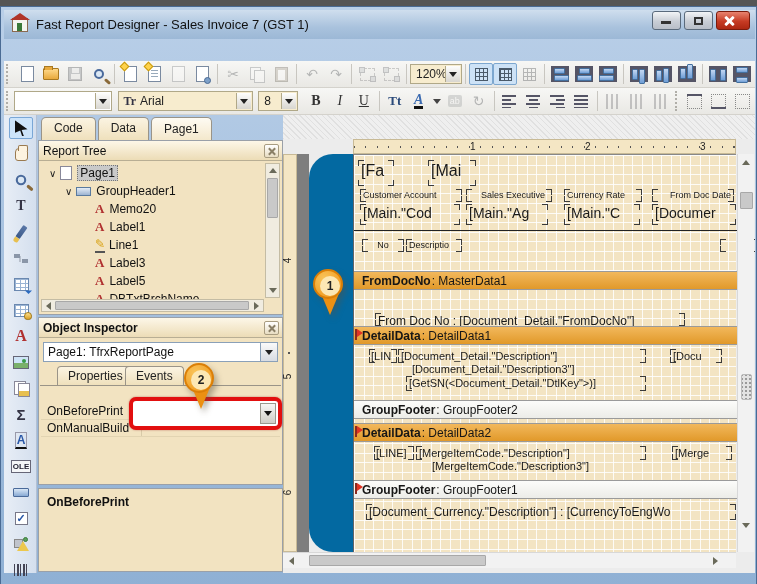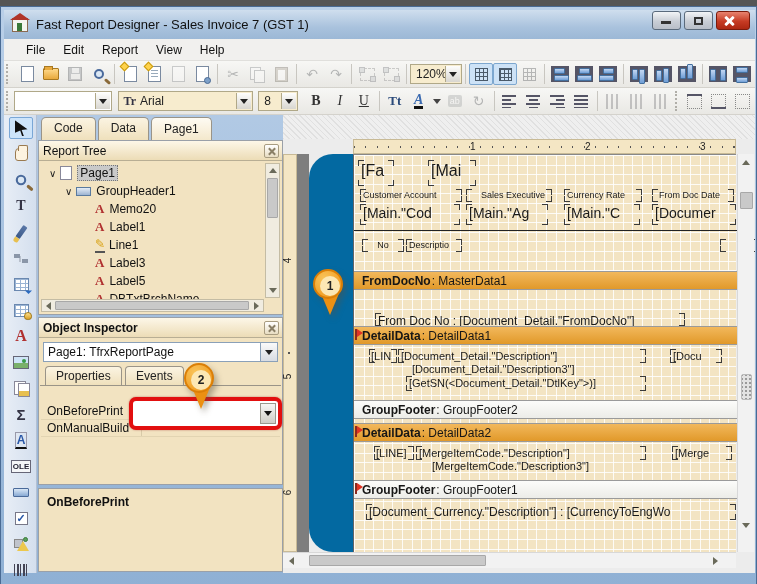--- a/index.html
+++ b/index.html
@@ -219,27 +219,20 @@
       </span>
     <span class="wbtn">
         <span class="box"></span>
       </span>
     <span class="wbtn close">
         <span class="x1"></span>
         <span class="x2"></span>
       </span>
   </div>
 
-  <div class="menubar">
-    <span>File</span>
-    <span>Edit</span>
-    <span>Report</span>
-    <span>View</span>
-    <span>Help</span>
-  </div>
 
   <div class="tbar tb1">
     <span class="grip"></span>
     <span class="tbtn">
         <span class="ic-doc"></span>
       </span>
     <span class="tbtn">
         <span class="ic-folder"></span>
       </span>
     <span class="tbtn dis">
@@ -547,21 +540,21 @@
     <div class="phead">
         <b>Object Inspector</b>
       <span class="pclose"></span>
       </div>
     <div class="insp-combo">
       <span>Page1: TfrxReportPage</span>
       <span class="caret">
           <i></i>
         </span>
     </div>
-    <span class="itab" style="left:6px">Properties</span>
+    <span class="itab" style="left:18px">Properties</span>
     <span class="itab" style="left:86px">Events</span>
     <div style="position:absolute;left:1px;right:1px;top:67px;height:99px;background:#f2e3c1;border-top:1px solid #9a9488">
       <div class="irow" style="top:17px">
           <span class="nm">OnBeforePrint</span>
           <span class="vl"></span>
         </div>
       <div class="irow" style="top:34px">
           <span class="nm">OnManualBuild</span>
           <span class="vl"></span>
         </div>
@@ -595,21 +588,21 @@
     <div class="darkbar"></div>
 
     <div class="page">
       <div class="gridzone">
 
         <div class="memo" style="left:4px;top:5px;width:36px;height:26px;font-size:16px;padding:2px 3px">[Fa</div>
         <div class="memo" style="left:74px;top:5px;width:48px;height:26px;font-size:16px;padding:2px 3px">[Mai</div>
         <div class="memo" style="left:6px;top:34px;width:102px;height:13px;font-size:9px;padding:1px 3px">Customer Account</div>
         <div class="memo" style="left:112px;top:34px;width:86px;height:13px;font-size:9px;padding:1px 15px">Sales Executive</div>
         <div class="memo" style="left:210px;top:34px;width:78px;height:13px;font-size:9px;padding:1px 3px">Currency Rate</div>
-        <div class="memo" style="left:298px;top:34px;width:82px;height:13px;font-size:9px;padding:1px 7px">From Doc Date</div>
+        <div class="memo" style="left:298px;top:34px;width:82px;height:13px;font-size:9px;padding:1px 18px">From Doc Date</div>
         <div class="memo" style="left:6px;top:49px;width:100px;height:21px;font-size:14px;padding:1px 3px">[Main."Cod</div>
         <div class="memo" style="left:112px;top:49px;width:82px;height:21px;font-size:14px;padding:1px 3px">[Main."Ag</div>
         <div class="memo" style="left:210px;top:49px;width:76px;height:21px;font-size:14px;padding:1px 3px">[Main."C</div>
         <div class="memo" style="left:298px;top:49px;width:84px;height:21px;font-size:14px;padding:1px 3px">[Documer</div>
         <div class="dline" style="top:75px"></div>
         <div class="memo" style="left:8px;top:84px;width:42px;height:13px;font-size:9px;padding:1px 0;text-align:center">No</div>
         <div class="memo" style="left:52px;top:84px;width:56px;height:13px;font-size:9px;padding:1px 3px">Descriptio</div>
         <div class="memo" style="left:366px;top:84px;width:16px;height:13px;font-size:9px;padding:1px 18px">[Ot</div>
 
         <div class="band orange" style="top:116px">

